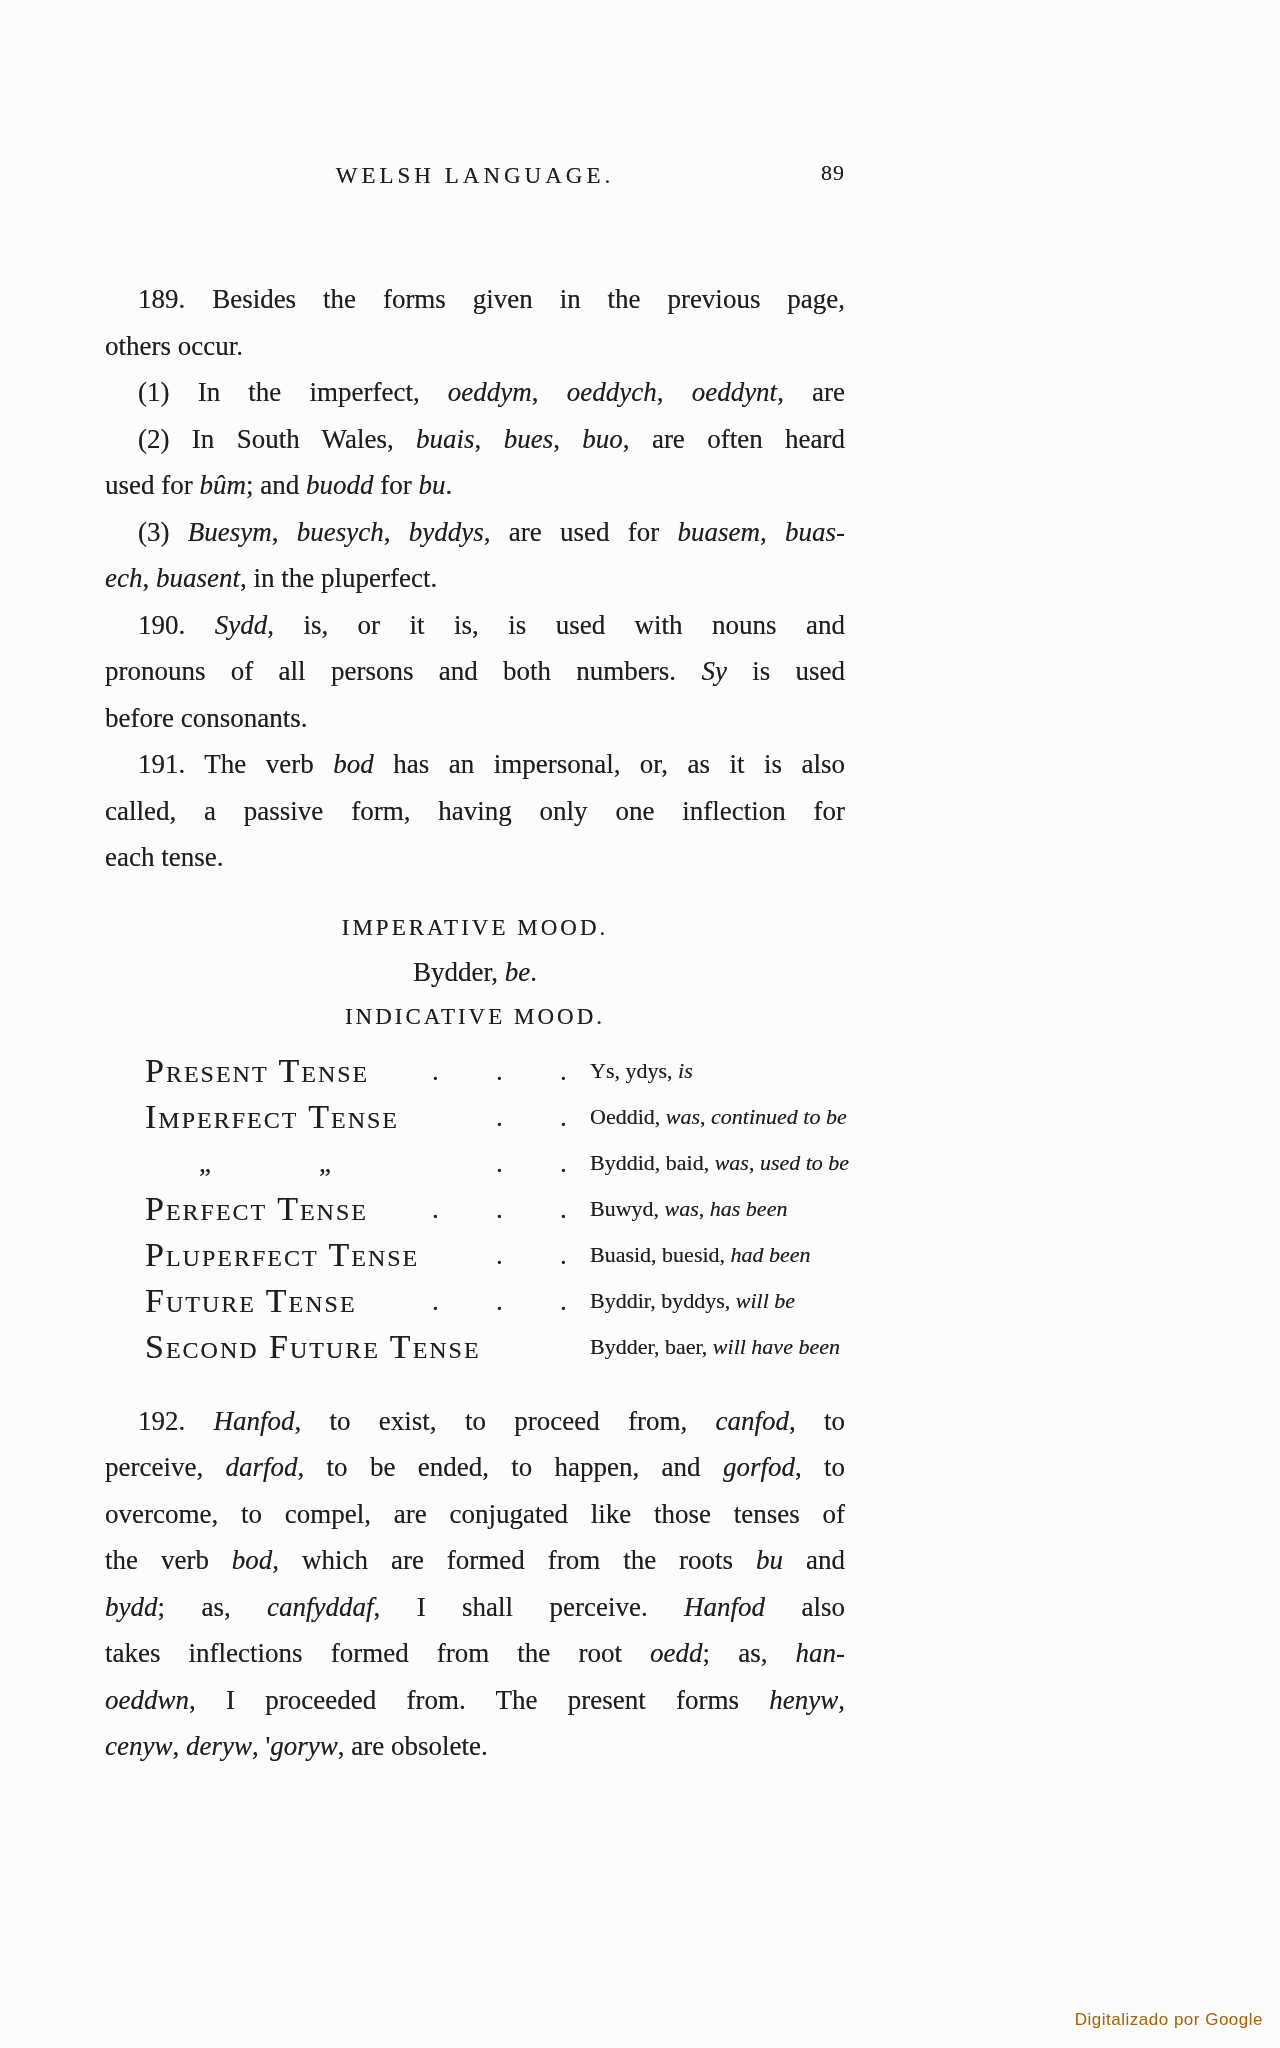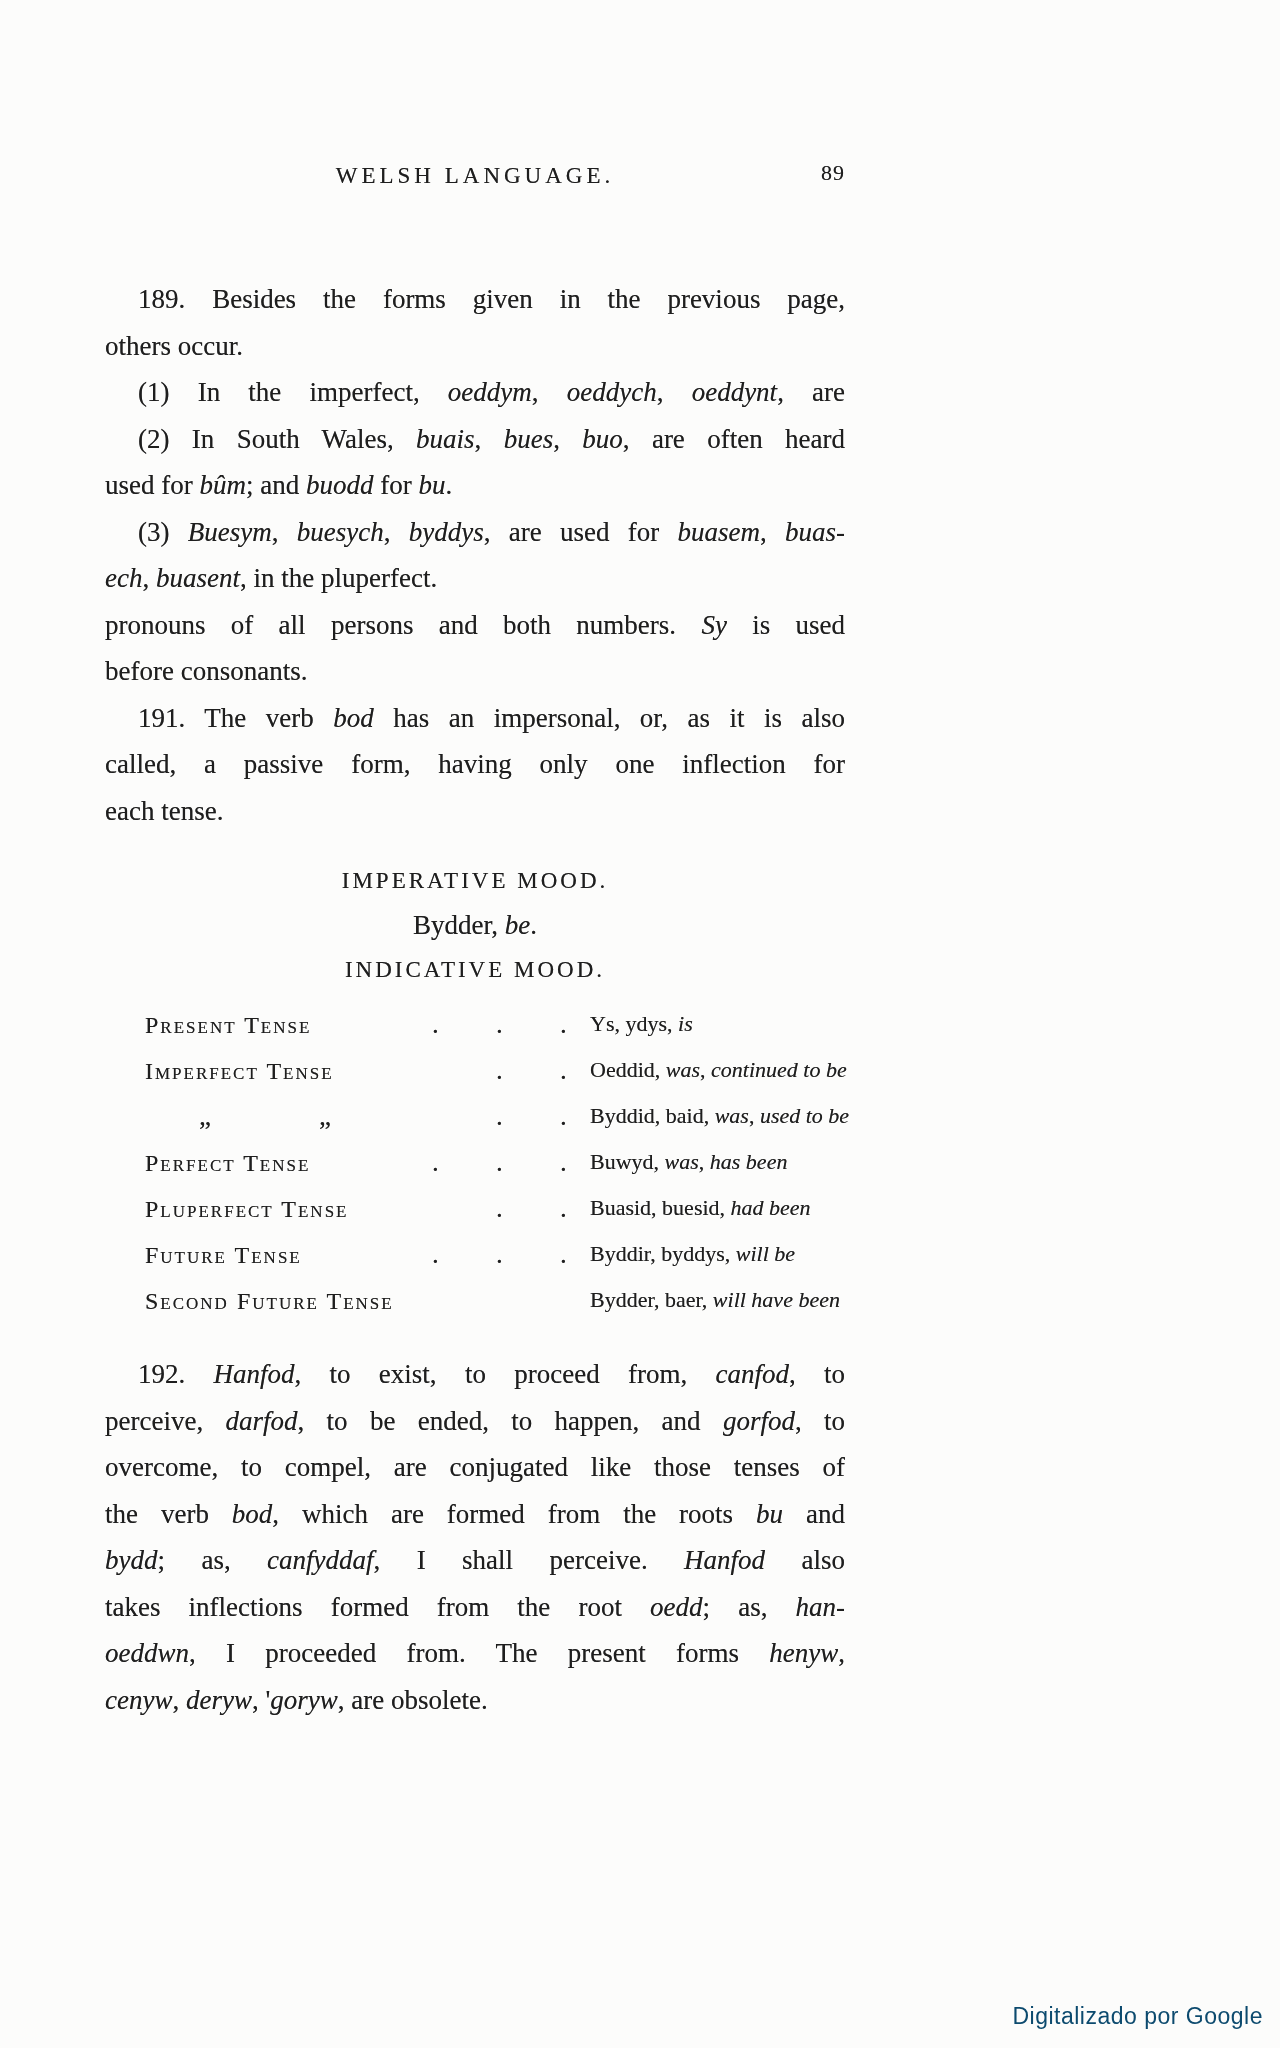--- a/index.html
+++ b/index.html
@@ -29,29 +29,29 @@
   .ln.indent{text-indent:33px;}
   em{font-style:italic;}
   .mood-heading{
     text-align:center;font-size:23px;letter-spacing:3px;line-height:42px;
   }
   .para + .mood-heading{margin-top:26px;}
   .center-line + .mood-heading{}
   .center-line{text-align:center;font-size:27px;line-height:47px;}
   .tense-table{margin-top:10px;}
   .trow{position:relative;height:46px;line-height:46px;padding-left:40px;white-space:nowrap;}
-  .tlabel{font-variant:small-caps;font-size:24px;letter-spacing:2px;}
+  .tlabel{font-variant:small-caps;font-size:34px;letter-spacing:2px;}
   .tditto{white-space:pre;font-size:27px;}
   .tdot{position:absolute;top:0;line-height:46px;font-size:27px;}
   .tvalue{position:absolute;left:485px;top:0;line-height:46px;font-size:22px;white-space:nowrap;}
   .tense-table + .para{margin-top:28px;}
   .watermark{
     position:absolute;right:17px;bottom:18px;
     font-family:"Liberation Sans","DejaVu Sans",sans-serif;
-    font-size:23px;color:#0c4a6e;letter-spacing:0.5px;text-align:center;
+    font-size:17px;color:#a16207;letter-spacing:0.5px;text-align:center;
   }
 </style>
 </head>
 <body>
 
 <div class="page">
   <div class="running-head inked">WELSH LANGUAGE.</div>
   <div class="page-num inked">89</div>
   <div class="text-column inked">
       <div class="para">
@@ -63,20 +63,21 @@
       </div>
       <div class="para">
         <div class="ln just indent"><span>(2) In South Wales, </span><em>buais</em><span>, </span><em>bues</em><span>, </span><em>buo</em><span>, are often heard</span></div>
         <div class="ln"><span>used for </span><em>bûm</em><span>;  and </span><em>buodd</em><span> for </span><em>bu</em><span>.</span></div>
       </div>
       <div class="para">
         <div class="ln just indent"><span>(3) </span><em>Buesym</em><span>, </span><em>buesych</em><span>, </span><em>byddys</em><span>, are used for </span><em>buasem</em><span>, </span><em>buas-</em></div>
         <div class="ln"><em>ech</em><span>, </span><em>buasent</em><span>, in the pluperfect.</span></div>
       </div>
       <div class="para">
+        <div class="ln just indent"><span>190. </span><em>Sydd</em><span>, is, or it is, is used with nouns and</span></div>
         <div class="ln just"><span>pronouns of all persons and both numbers.  </span><em>Sy</em><span> is used</span></div>
         <div class="ln"><span>before consonants.</span></div>
       </div>
       <div class="para">
         <div class="ln just indent"><span>191. The verb </span><em>bod</em><span> has an impersonal, or, as it is also</span></div>
         <div class="ln just"><span>called, a passive form, having only one inflection for</span></div>
         <div class="ln"><span>each tense.</span></div>
       </div>
       <div class="mood-heading">IMPERATIVE MOOD.</div>
       <div class="center-line"><span>Bydder, </span><em>be</em><span>.</span></div>

